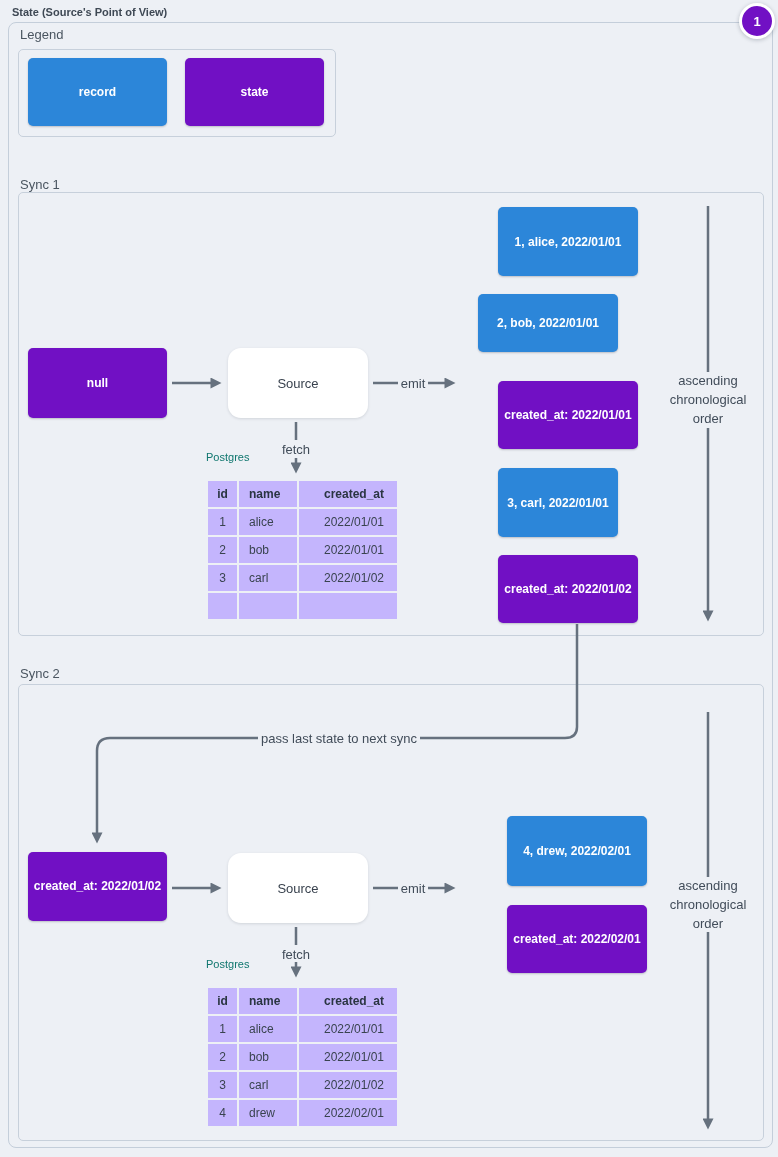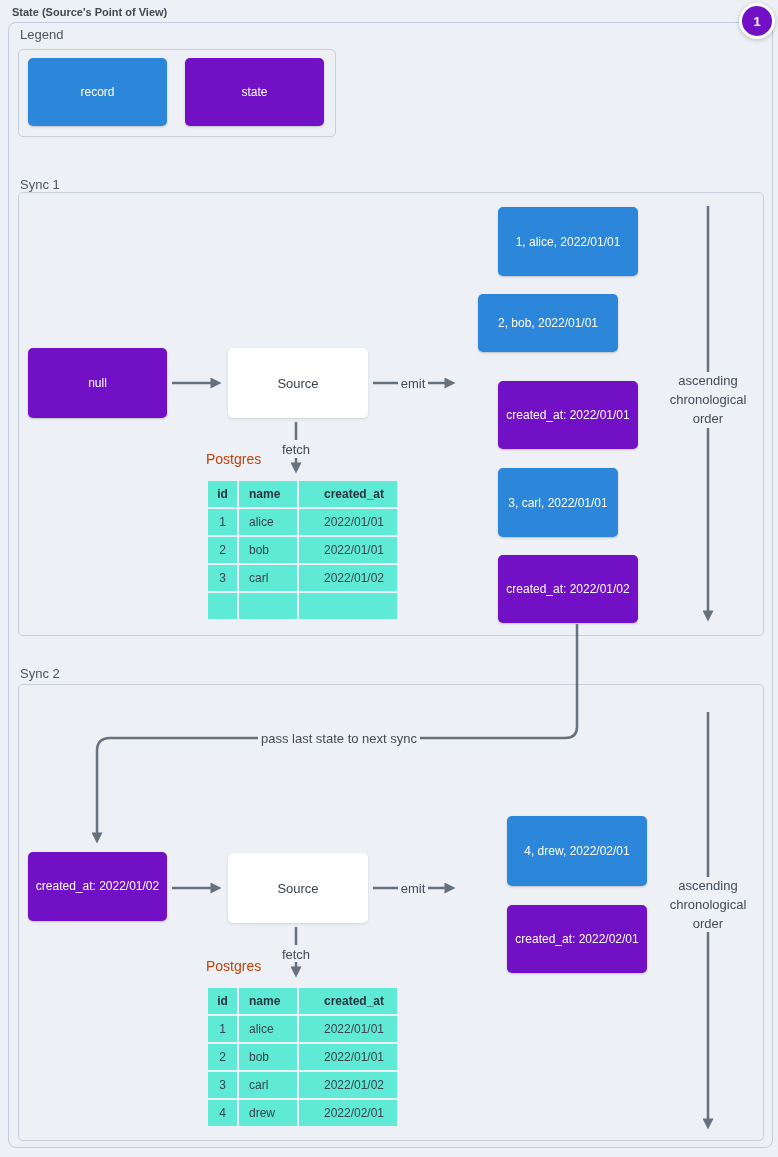--- a/index.html
+++ b/index.html
@@ -25,50 +25,50 @@
     position:absolute; left:739px; top:3px; width:36px; height:36px; z-index:6;
     background:var(--state,#7110C4); border:3px solid #fff; border-radius:50%;
     box-sizing:border-box; display:flex; align-items:center; justify-content:center;
     color:#fff; font-size:13px; font-weight:bold;
     box-shadow:0 1px 4px rgba(20,30,50,.25);
   }
 
   .node {
     position:absolute; z-index:2; border-radius:5px;
     display:flex; align-items:center; justify-content:center;
-    color:#fff; font-weight:normal; font-size:12px; text-align:center;
+    color:#fff; font-weight:bold; font-size:12px; text-align:center;
     padding:2px; box-sizing:border-box;
     box-shadow:0 1px 2px rgba(10,20,35,.22);
   }
   .node[data-kind="record"] { background:var(--record,#2C86D9); white-space:nowrap; }
   .node[data-kind="state"]  { background:var(--state,#7110C4); line-height:1.9; }
 
   .source-node {
-    position:absolute; z-index:2; background:#fff; border-radius:5px;
+    position:absolute; z-index:2; background:#fff; border-radius:13px;
     display:flex; align-items:center; justify-content:center;
     font-size:13px; color:#39424E; font-weight:500;
     box-shadow:0 1px 3px rgba(20,30,50,.13);
   }
 
   .mid-label {
     position:absolute; z-index:4; transform:translate(-50%,-50%);
     font-size:13px; color:#414C59; white-space:nowrap;
   }
   .order-label {
     position:absolute; z-index:4; transform:translate(-50%,-50%);
     width:110px; text-align:center; font-size:13px; color:#414C59; line-height:1.45;
   }
-  .db-label { position:absolute; z-index:2; font-size:14px; color:#c2410c; }
+  .db-label { position:absolute; z-index:2; font-size:11px; color:#0f766e; }
 
   table.db {
     position:absolute; z-index:2;
     border-collapse:separate; border-spacing:2px;
   }
   table.db th, table.db td {
-    background:#5eead4; height:26px; line-height:26px; padding:0;
+    background:#c4b5fd; height:26px; line-height:26px; padding:0;
     font-size:12px; color:#39434F;
   }
   table.db th { font-weight:bold; color:#2A3542; }
   .col-id { width:29px; text-align:center; }
   .col-name { width:48px; text-align:left; padding-left:10px !important; }
   .col-created { width:86px; text-align:center; padding-left:12px !important; }
 </style>
 </head>
 <body>
 

